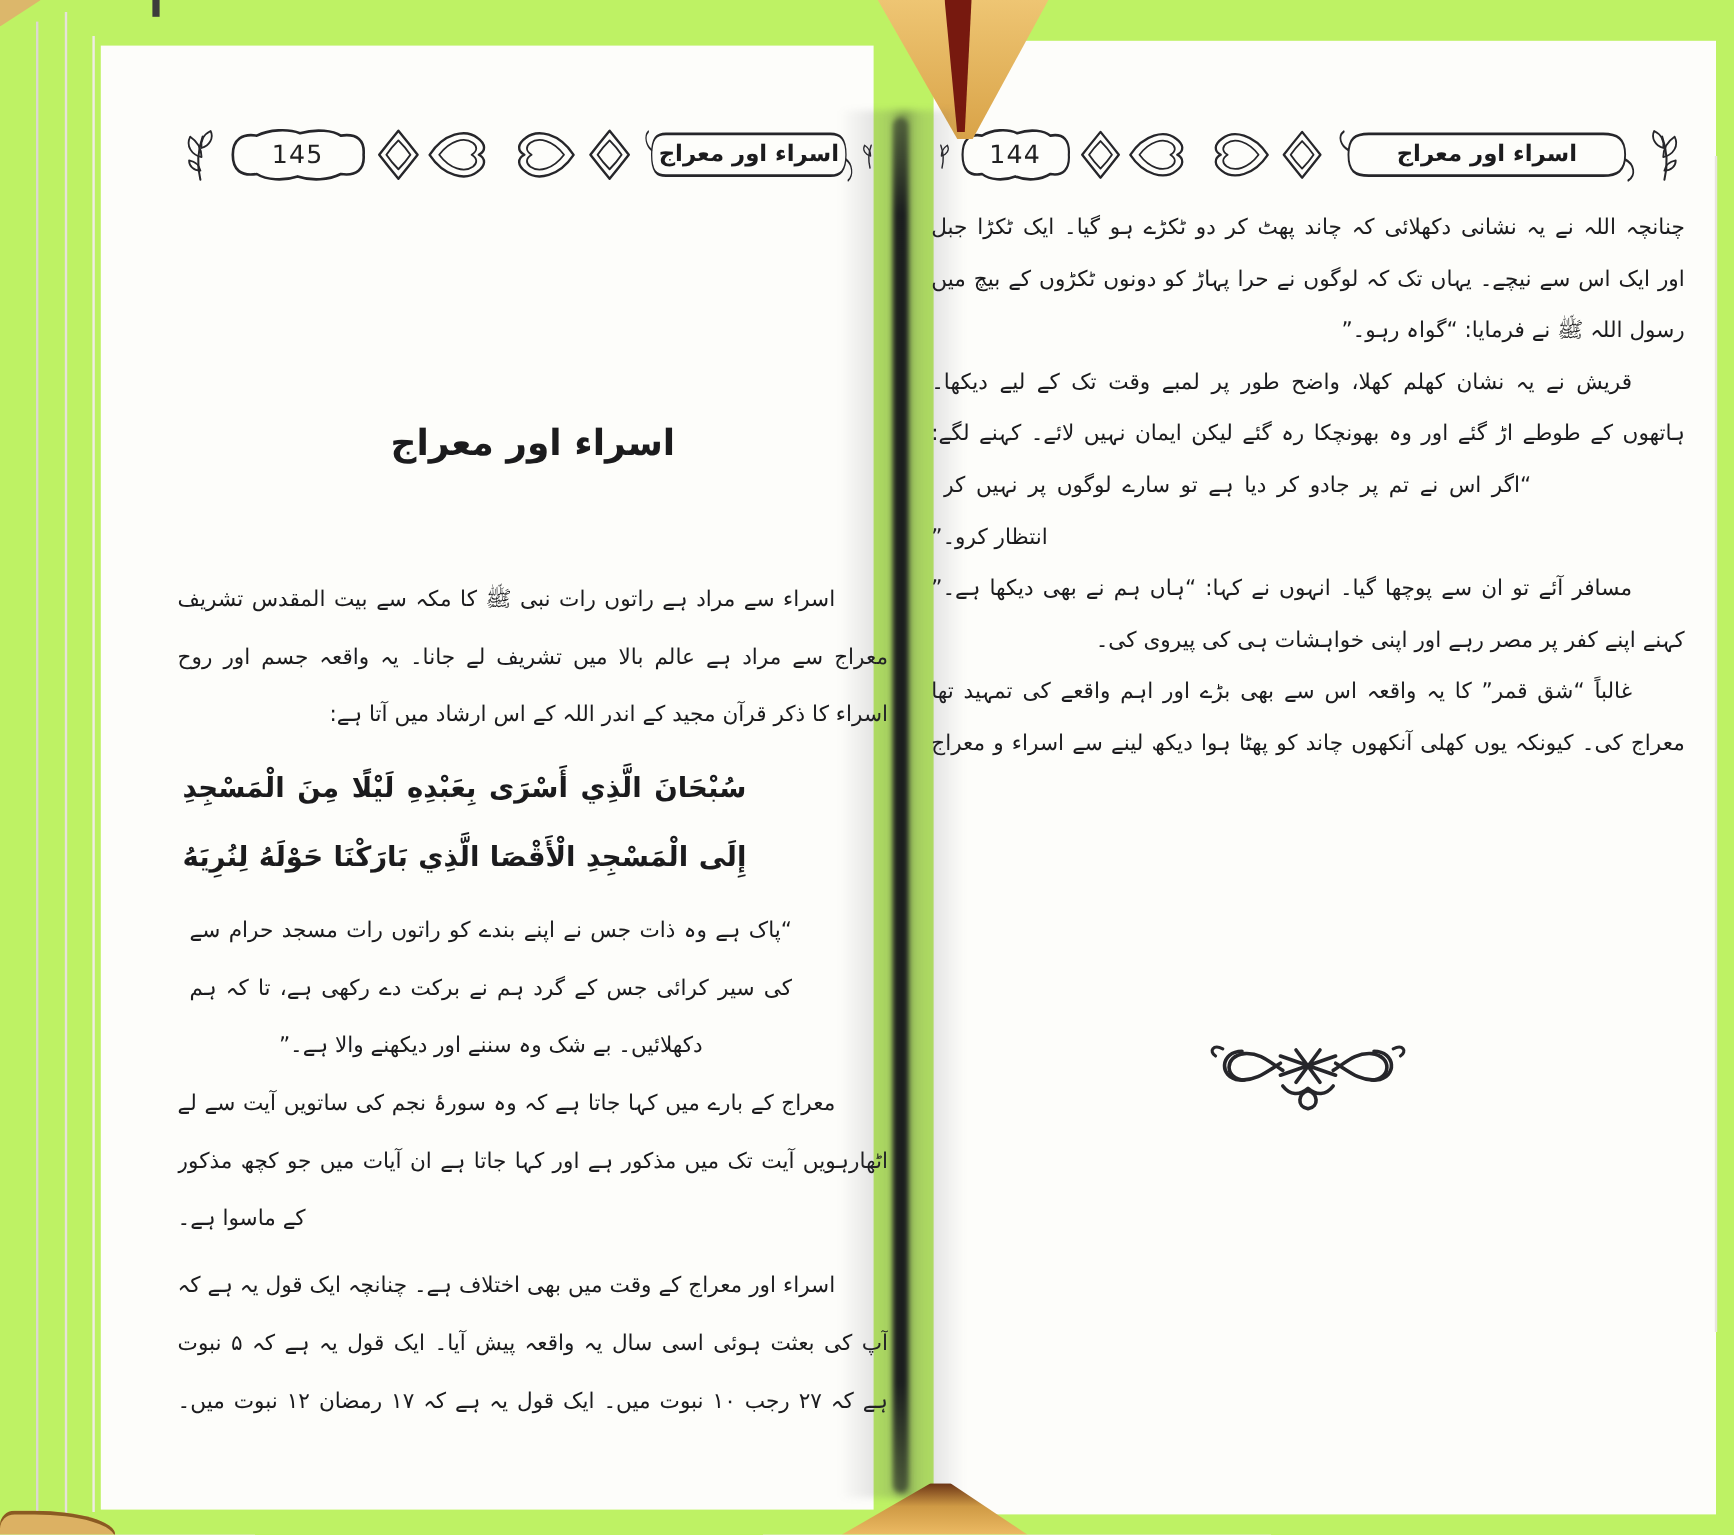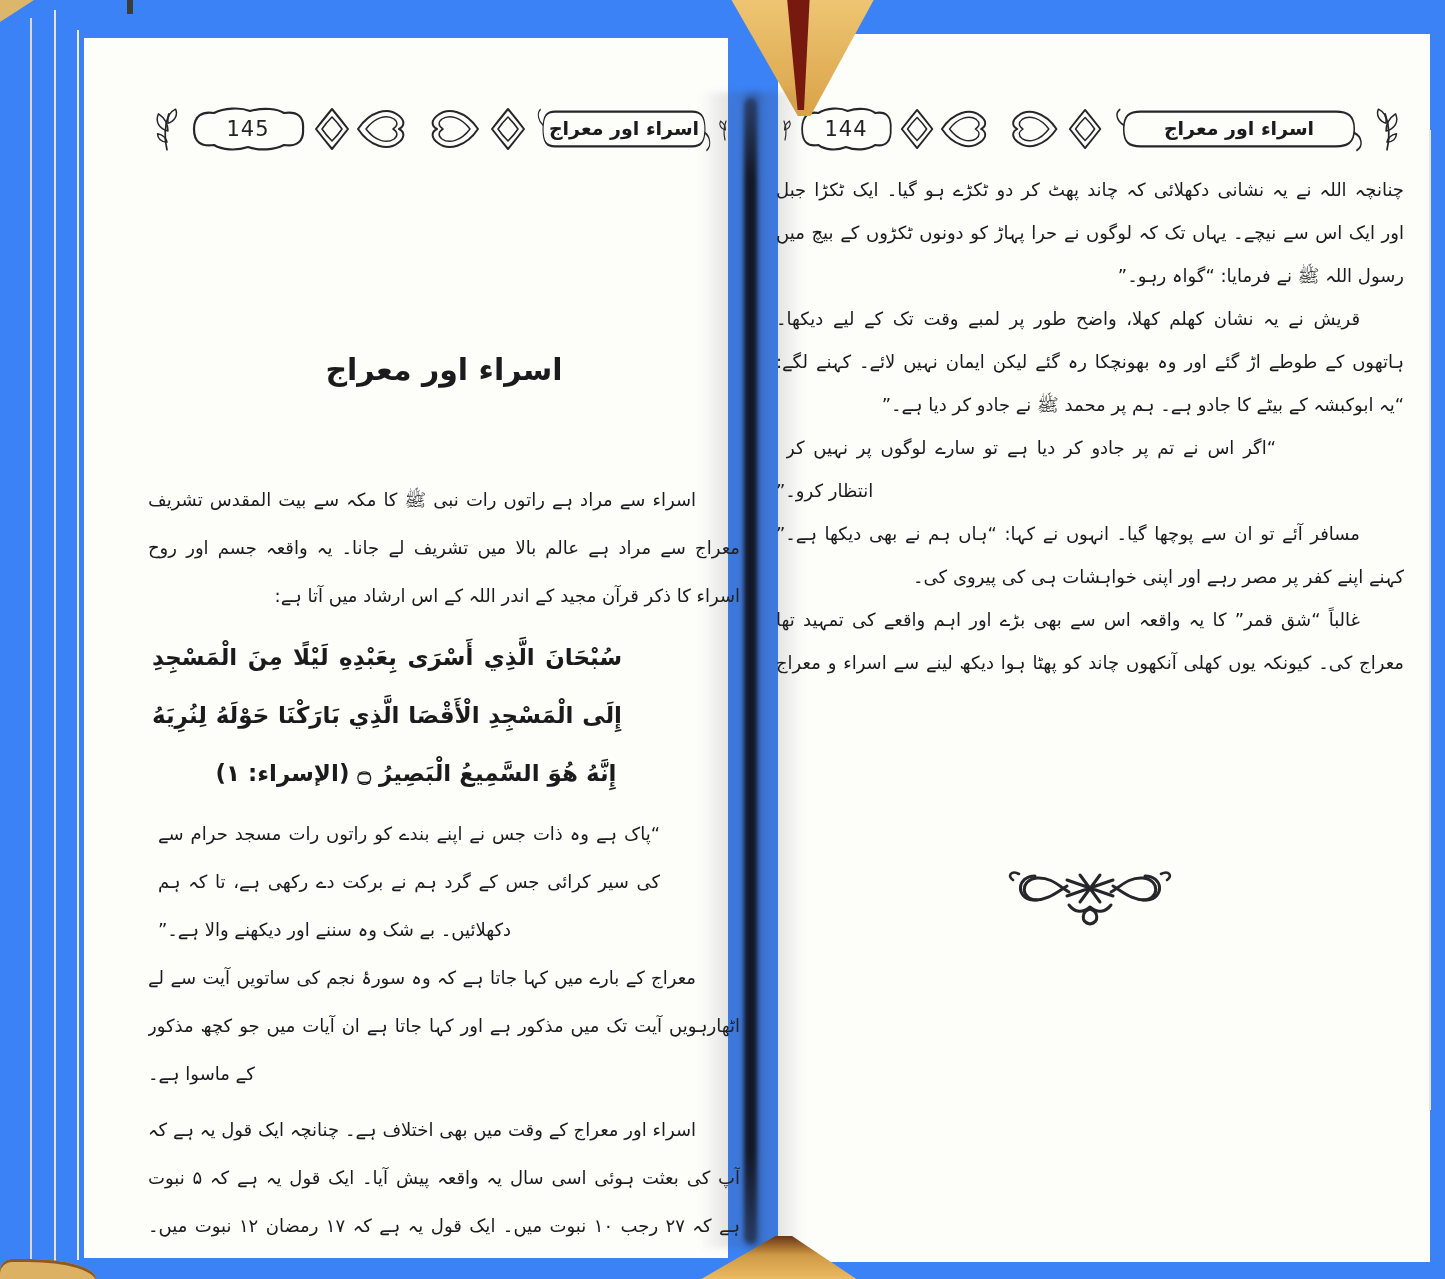--- a/index.html
+++ b/index.html
@@ -1,18 +1,18 @@
 <!DOCTYPE html>
 <html><head>
 <meta charset="utf-8">
 <style>
   html,body{margin:0;padding:0;background:#eceae5;}
   #canvas{
     position:relative;width:1445px;height:1279px;overflow:hidden;
-    background:#3b82f6;font-family:"DejaVu Sans",sans-serif;color:#1b1b1d;
+    background:#bef264;font-family:"DejaVu Sans",sans-serif;color:#1b1b1d;
   }
   .abs{position:absolute;}
   
   .page-left{left:84px;top:38px;width:644px;height:1220px;background:#fdfdfa;}
   .page-right{left:778px;top:34px;width:652px;height:1228px;background:#fdfdfa;}
   
   .edge1{left:30px;top:18px;width:2px;height:1244px;background:#dcd8d0;}
   .edge2{left:54px;top:10px;width:2px;height:1258px;background:#e6e2da;}
   .edge3{left:77px;top:30px;width:2px;height:1230px;background:#efece5;}
   .edge-r{left:1429px;top:130px;width:2px;height:980px;background:#e8e5de;}
@@ -49,21 +49,21 @@
   .col-right{left:776px;top:168px;width:628px;}
   .ln{direction:rtl;overflow:hidden;font-size:18px;color:#1b1b1d;}
   .col-left .ln{height:48px;line-height:48px;}
   .col-right .ln{height:43px;line-height:43px;}
   .full{text-align:justify;text-align-last:justify;}
   .full-i{text-align:justify;text-align-last:justify;padding-right:44px;}
   .end{text-align:right;}
   .center{}
   .left{text-align:left;}
   .t-full{margin-right:80px;margin-left:10px;text-align:justify;text-align-last:justify;}
-  .t-center{margin-right:80px;margin-left:10px;text-align:left;}
+  .t-center{margin-right:80px;margin-left:10px;text-align:center;}
   .rq-full{margin-right:128px;margin-left:10px;text-align:justify;text-align-last:justify;}
   .col-left .arabic,.col-left .arabic-c{height:58px;line-height:58px;font-size:23px;font-weight:bold;}
   .arabic{margin-right:118px;margin-left:4px;text-align:justify;text-align-last:justify;}
   .arabic-c{margin-right:60px;margin-left:4px;text-align:center;}
   .gap8{margin-top:8px;}
   .end-orn{left:776px;top:850px;width:628px;display:flex;justify-content:center;}
 </style>
 </head>
 <body>
 
@@ -153,39 +153,37 @@
     </svg>
   </div>
 
   <div class="abs title-l">اسراء اور معراج</div>
   <div class="abs col col-left">
       <div class="ln full-i">اسراء سے مراد ہے راتوں رات نبی ﷺ کا مکہ سے بیت المقدس تشریف لے جانا اور</div>
       <div class="ln full">معراج سے مراد ہے عالم بالا میں تشریف لے جانا۔ یہ واقعہ جسم اور روح سمیت پیش آیا تھا:</div>
       <div class="ln end">اسراء کا ذکر قرآن مجید کے اندر اللہ کے اس ارشاد میں آتا ہے:</div>
       <div class="ln arabic gap8">سُبْحَانَ الَّذِي أَسْرَى بِعَبْدِهِ لَيْلًا مِنَ الْمَسْجِدِ الْحَرَامِ</div>
       <div class="ln arabic">إِلَى الْمَسْجِدِ الْأَقْصَا الَّذِي بَارَكْنَا حَوْلَهُ لِنُرِيَهُ مِنْ آيَاتِنَا</div>
-      <div class="ln arabic-c">إِنَّهُ هُوَ السَّمِيعُ الْبَصِيرُ ۝ (الإسراء: ١)</div>
       <div class="ln t-full gap8">“پاک ہے وہ ذات جس نے اپنے بندے کو راتوں رات مسجد حرام سے مسجد اقصیٰ</div>
       <div class="ln t-full">کی سیر کرائی جس کے گرد ہم نے برکت دے رکھی ہے، تا کہ ہم اسے اپنی نشانیاں</div>
       <div class="ln t-center">دکھلائیں۔ بے شک وہ سننے اور دیکھنے والا ہے۔”</div>
       <div class="ln full-i">معراج کے بارے میں کہا جاتا ہے کہ وہ سورۂ نجم کی ساتویں آیت سے لے کر</div>
       <div class="ln full">اٹھارہویں آیت تک میں مذکور ہے اور کہا جاتا ہے ان آیات میں جو کچھ مذکور ہے معراج</div>
       <div class="ln left">کے ماسوا ہے۔</div>
       <div class="ln full-i gap8">اسراء اور معراج کے وقت میں بھی اختلاف ہے۔ چنانچہ ایک قول یہ ہے کہ جس سال</div>
       <div class="ln full">آپ کی بعثت ہوئی اسی سال یہ واقعہ پیش آیا۔ ایک قول یہ ہے کہ ۵ نبوت میں۔ ایک قول یہ</div>
       <div class="ln full">ہے کہ ۲۷ رجب ۱۰ نبوت میں۔ ایک قول یہ ہے کہ ۱۷ رمضان ۱۲ نبوت میں۔ ایک قول یہ</div>
     </div>
 
   <div class="abs col col-right">
       <div class="ln full">چنانچہ اللہ نے یہ نشانی دکھلائی کہ چاند پھٹ کر دو ٹکڑے ہو گیا۔ ایک ٹکڑا جبل ابوقبیس کے اوپر</div>
       <div class="ln full">اور ایک اس سے نیچے۔ یہاں تک کہ لوگوں نے حرا پہاڑ کو دونوں ٹکڑوں کے بیچ میں دیکھا۔</div>
       <div class="ln center">رسول اللہ ﷺ نے فرمایا: “گواہ رہو۔”</div>
       <div class="ln full-i">قریش نے یہ نشان کھلم کھلا، واضح طور پر لمبے وقت تک کے لیے دیکھا۔ چنانچہ ان کے</div>
       <div class="ln full">ہاتھوں کے طوطے اڑ گئے اور وہ بھونچکا رہ گئے لیکن ایمان نہیں لائے۔ کہنے لگے:</div>
-      <div class="ln center">“یہ ابوکبشہ کے بیٹے کا جادو ہے۔ ہم پر محمد ﷺ نے جادو کر دیا ہے۔”</div>
       <div class="ln rq-full">“اگر اس نے تم پر جادو کر دیا ہے تو سارے لوگوں پر نہیں کر سکتا، مسافروں کا</div>
       <div class="ln left">انتظار کرو۔”</div>
       <div class="ln full-i">مسافر آئے تو ان سے پوچھا گیا۔ انہوں نے کہا: “ہاں ہم نے بھی دیکھا ہے۔” لیکن</div>
       <div class="ln center">کہنے اپنے کفر پر مصر رہے اور اپنی خواہشات ہی کی پیروی کی۔</div>
       <div class="ln full-i">غالباً “شق قمر” کا یہ واقعہ اس سے بھی بڑے اور اہم واقعے کی تمہید تھا یعنی اسراء اور</div>
       <div class="ln full">معراج کی۔ کیونکہ یوں کھلی آنکھوں چاند کو پھٹا ہوا دیکھ لینے سے اسراء و معراج کا امکان بھی</div>
     </div>
 
   <div class="abs end-orn">
     <svg class="deco" width="170" height="78" viewBox="0 0 170 78">

